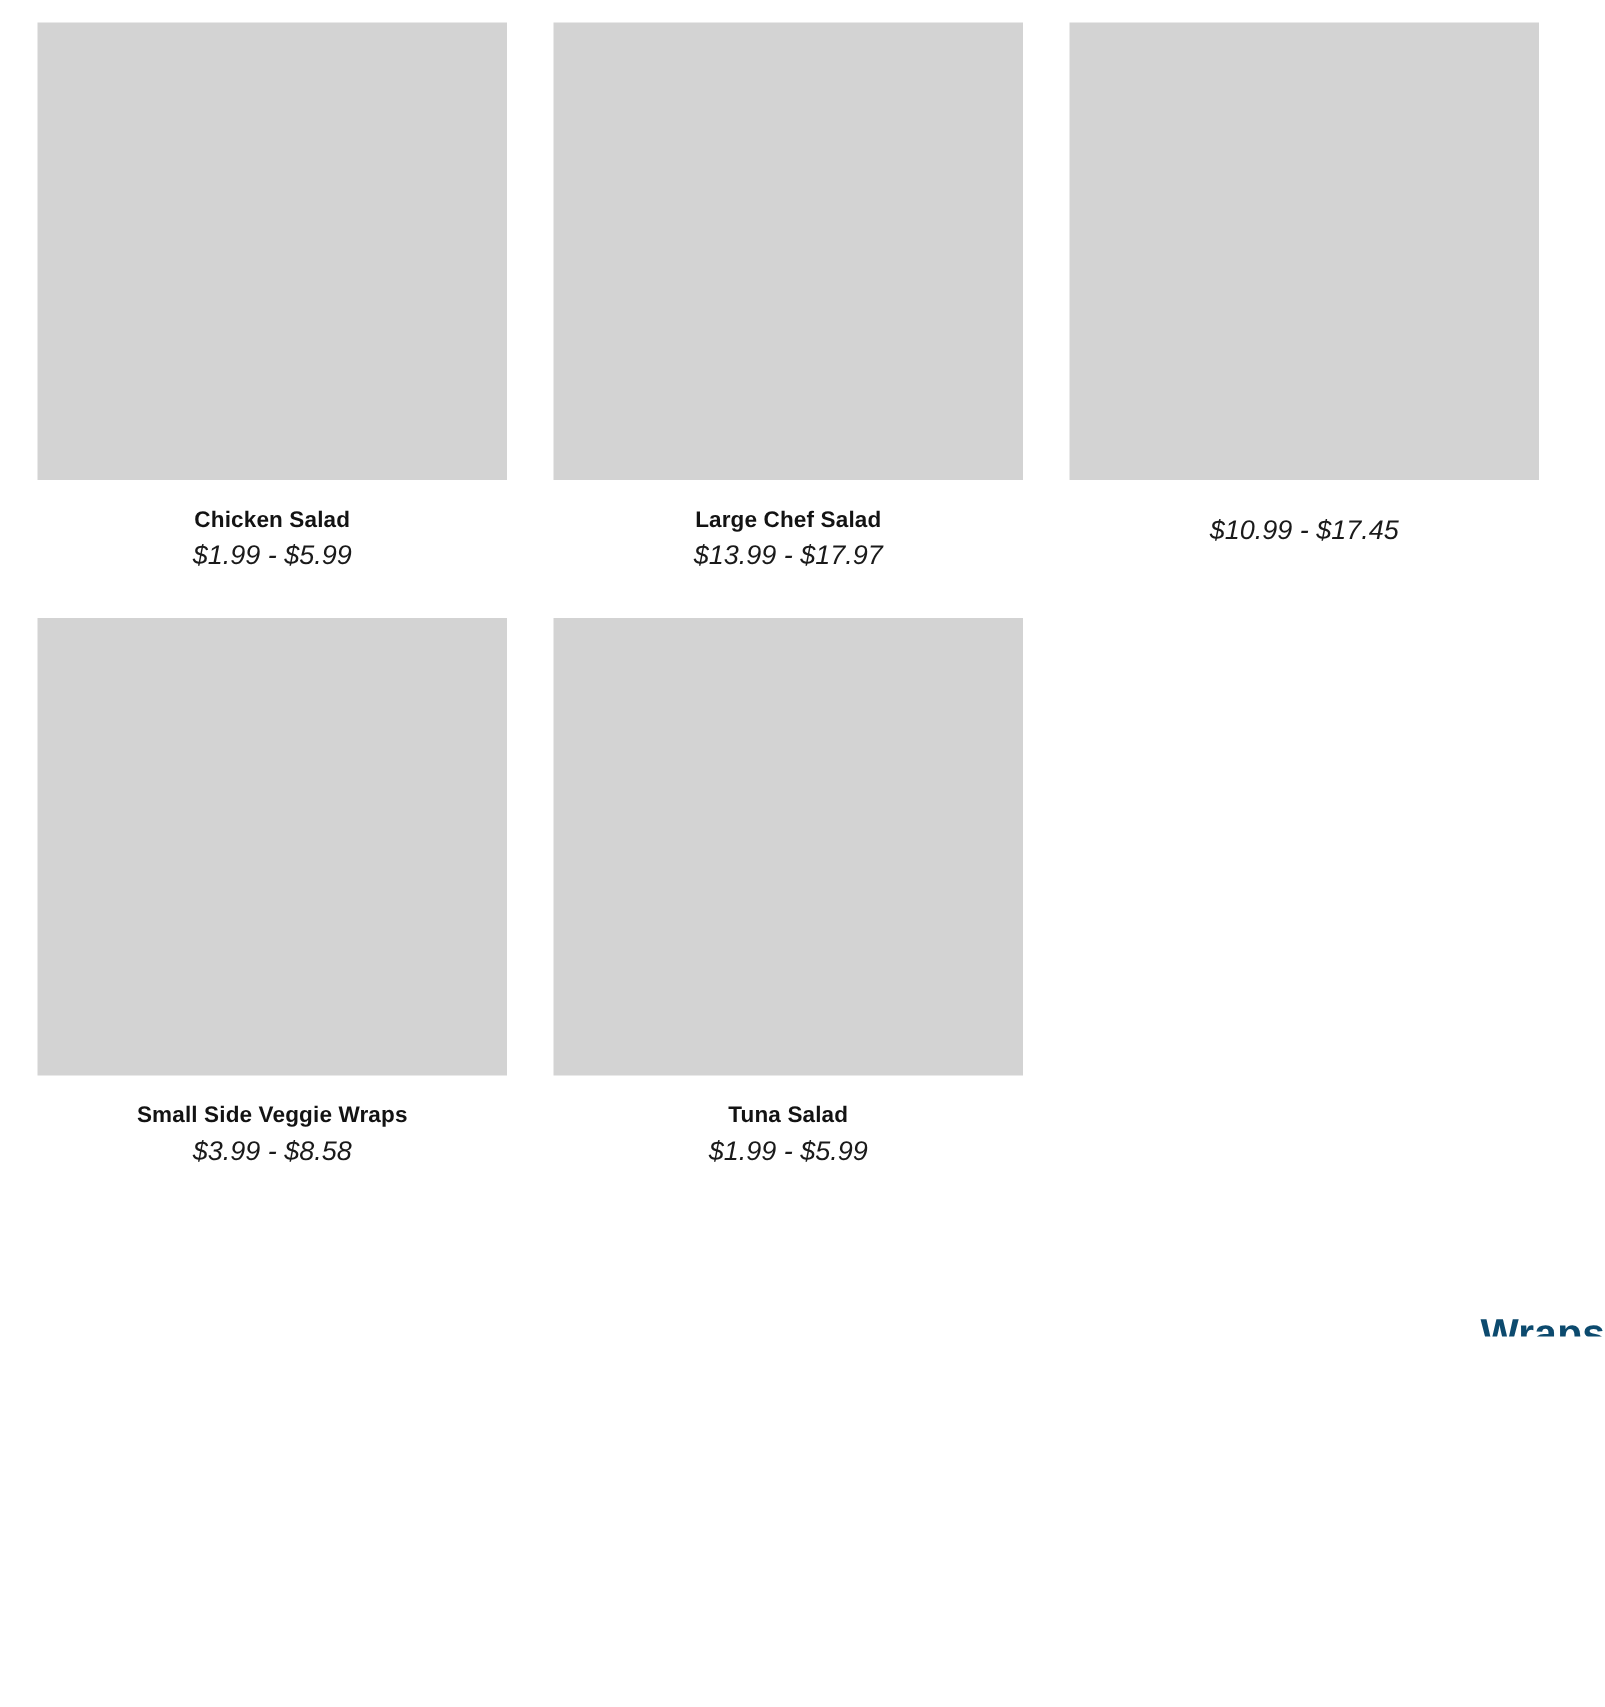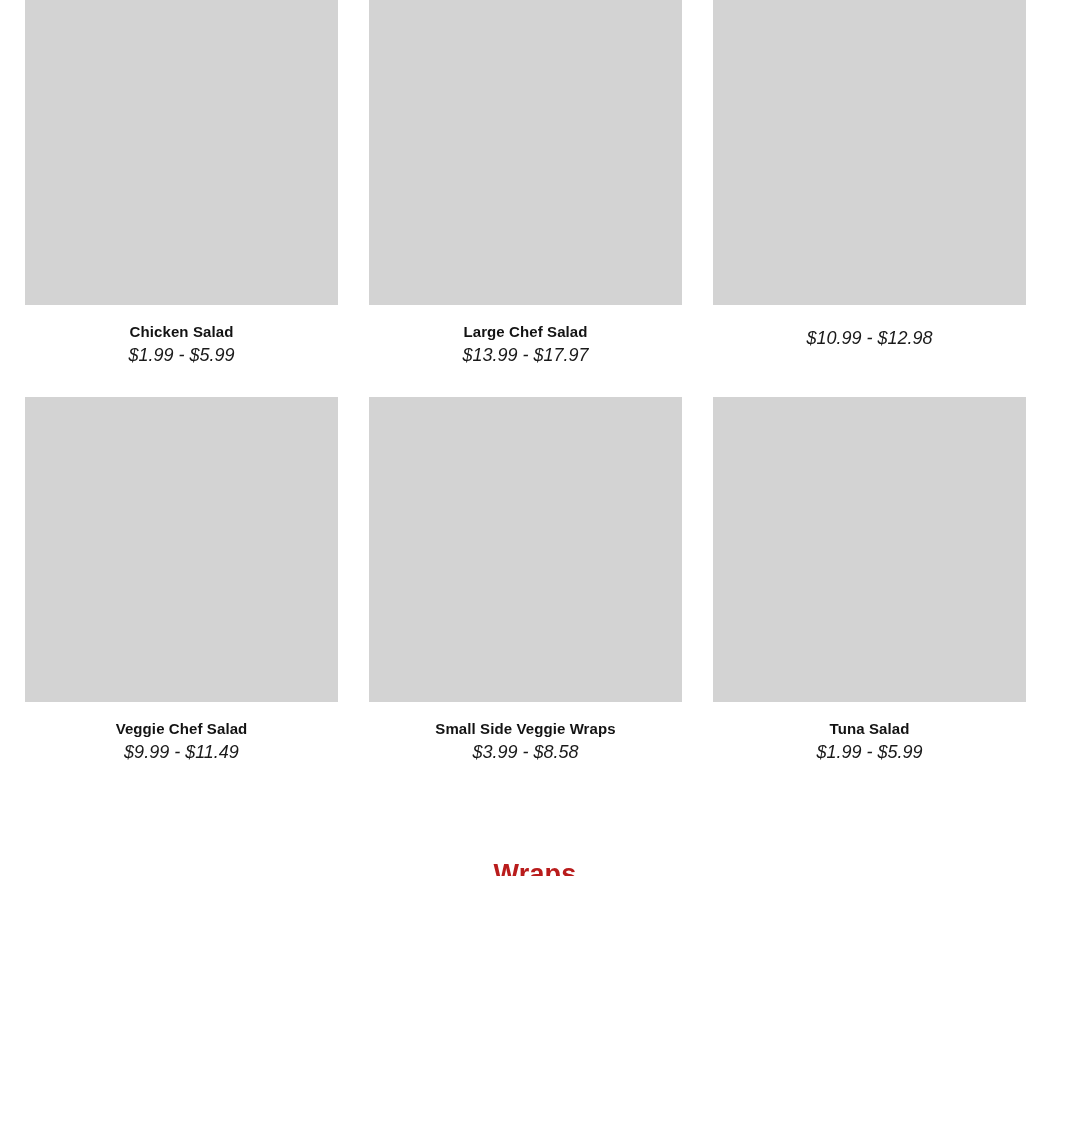--- a/index.html
+++ b/index.html
@@ -14,20 +14,21 @@
   body {
     font-family: "Liberation Sans", sans-serif;
     color: #141414;
   }
 
   .page {
     position: relative;
     width: 1070px;
     height: 876px;
     overflow: hidden;
+    margin-top: 15px;
   }
 
   
   .grid {
     width: 1000px;
     margin-left: 25px;
     display: grid;
     grid-template-columns: repeat(3, 313px);
     column-gap: 31px;
   }
@@ -70,24 +71,24 @@
   
   .row-1 .thumb { height: 306px; margin-top: -1px; }
 
   
   .row-2 { margin-top: 31px; }
   .row-2 .thumb { height: 305px; }
 
   
   .section-heading {
     margin-top: 96px;
-    text-align: center;
+    text-align: right;
     font-size: 27px;
     font-weight: 600;
-    color: #b91c1c;
+    color: #0c4a6e;
     letter-spacing: .2px;
   }
 
   
   .row-wraps { margin-top: 30px; }
 
   .thumb-placeholder {
     height: 202px;
     display: flex;
     align-items: center;
@@ -115,35 +116,28 @@
       <div class="thumb"></div>
       <div class="card-body">
         <div class="card-title">Large Chef Salad</div>
         <div class="card-price">$13.99 - $17.97</div>
       </div>
     </div>
 
     <div class="card">
       <div class="thumb"></div>
       <div class="card-body">
-        <div class="card-price">$10.99 - $12.98</div>
+        <div class="card-price">$10.99 - $17.45</div>
       </div>
     </div>
 
   </div>
 
   <div class="grid row-2">
 
-    <div class="card">
-      <div class="thumb"></div>
-      <div class="card-body">
-        <div class="card-title">Veggie Chef Salad</div>
-        <div class="card-price">$9.99 - $11.49</div>
-      </div>
-    </div>
 
     <div class="card">
       <div class="thumb"></div>
       <div class="card-body">
         <div class="card-title">Small Side Veggie Wraps</div>
         <div class="card-price">$3.99 - $8.58</div>
       </div>
     </div>
 
     <div class="card">

